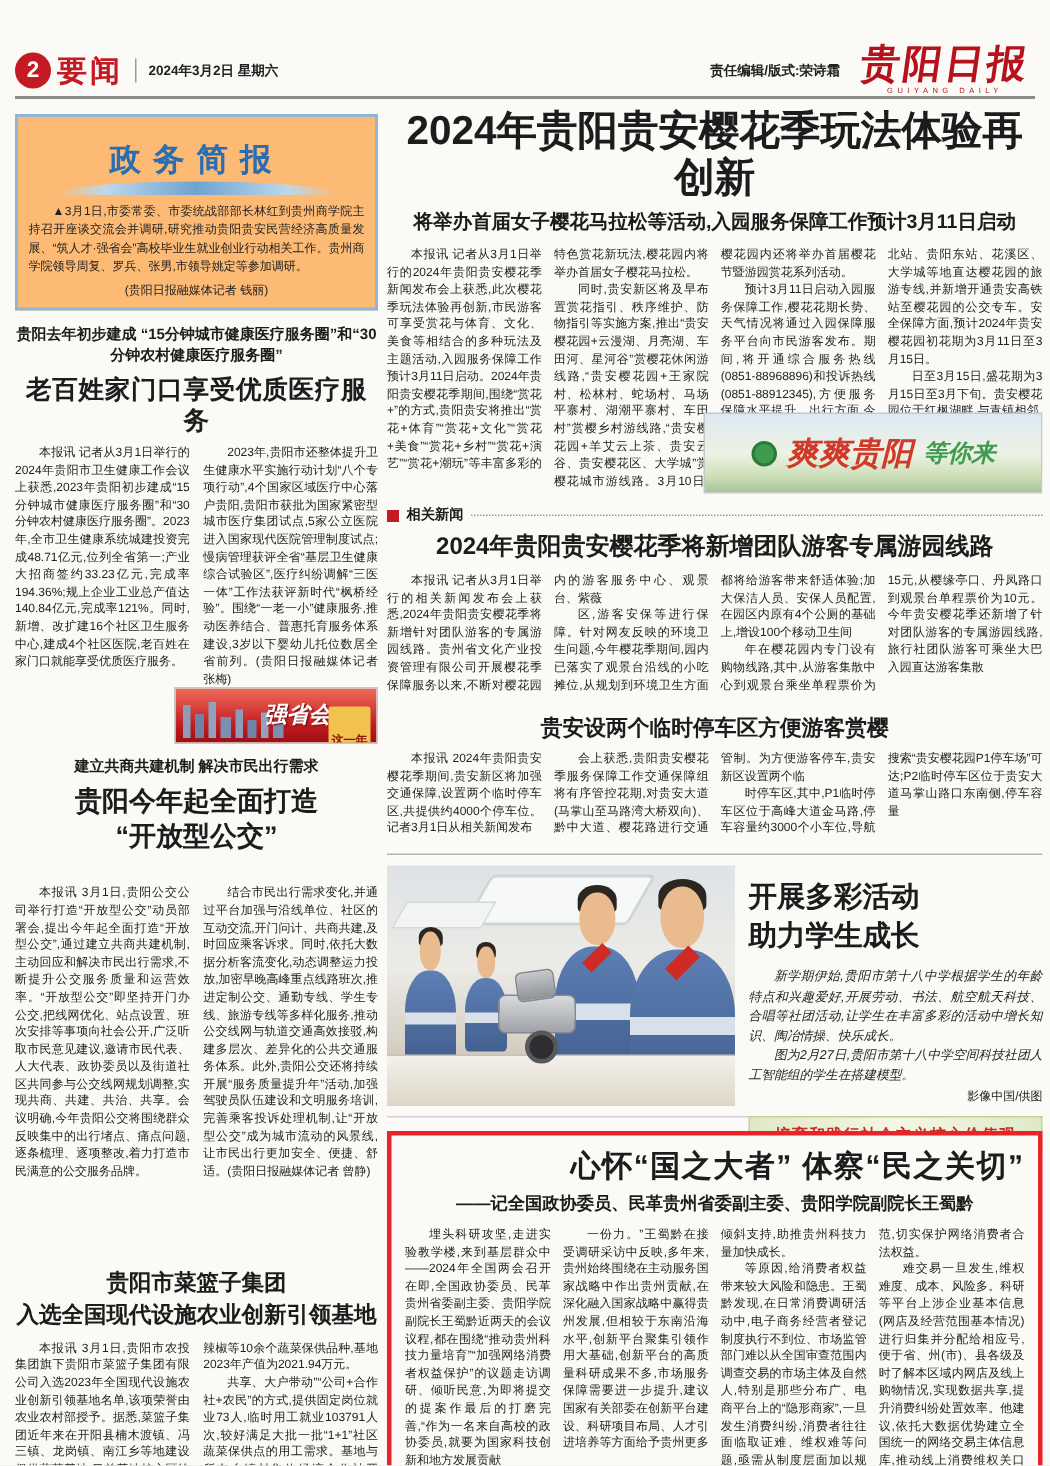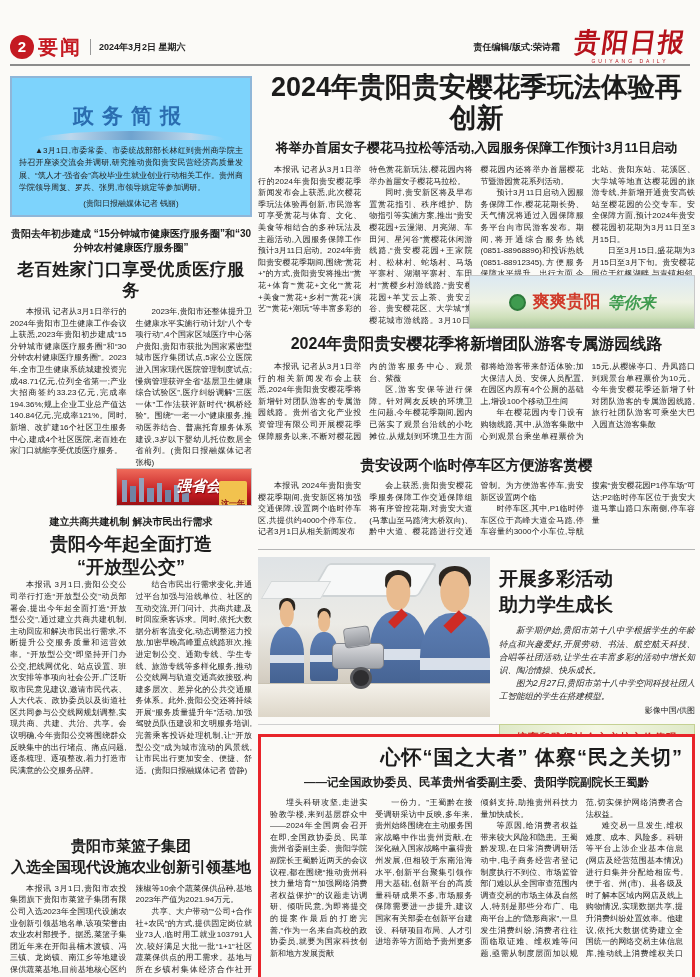--- a/index.html
+++ b/index.html
@@ -22,22 +22,22 @@
   .hdr-editor { font-size:9px; color:#222; font-weight:bold; margin-right:14px; }
   .masthead { text-align:center; margin-right:4px; }
   .masthead-name { font-family:"Liberation Serif", serif; font-weight:bold;
                    font-size:26px; color:#b5121b; transform:skewX(-8deg);
                    letter-spacing:2px; line-height:1; }
   .masthead-sub { font-size:5px; color:#b5121b; letter-spacing:3px; margin-top:2px; }
 
   
   .left-col { position:absolute; left:10px; top:76px; width:242px; }
 
-  .brief-box { border:2px solid #8fb6d8; padding:22px 7px 6px; margin-bottom:10px;
-               background:#7dd3fc; }
+  .brief-box { border:2px solid #8fb6d8; padding:12px 7px 6px; margin-bottom:10px;
+               background:#fdba74; }
   .brief-title { text-align:center; color:#2a6db0; font-size:21px; font-weight:900;
                  letter-spacing:8px; padding:2px 0 0; }
   .brief-wave { height:9px; margin:1px 18px 5px;
                 background:linear-gradient(90deg, transparent 0%, #bcd7ec 18%, #6fa3cf 50%, #bcd7ec 82%, transparent 100%);
                 border-radius:50%/100% 100% 0 0; }
   .brief-body { font-size:8px; line-height:1.55; text-align:justify; color:#222; }
   .brief-credit { font-size:8px; text-align:center; margin-top:3px; color:#222; }
 
   .kicker { font-size:10px; font-weight:bold; text-align:center; line-height:1.45;
             margin-bottom:3px; }
@@ -77,22 +77,22 @@
   .msub { font-size:13px; font-weight:bold; text-align:center; margin:5px 0 7px; }
   .mbody { position:relative; height:166px; column-count:4; column-gap:8px;
            font-size:8px; line-height:1.45; text-align:justify; overflow:hidden;
            color:#222; }
   .promo { position:absolute; right:0; bottom:1px; width:226px; height:54px;
            background:linear-gradient(180deg,#dce9f2 0%, #eef2e4 50%, #cddfb9 80%, #a9c49a 100%);
            border:1px solid #c8c8c8; display:flex; align-items:center;
            justify-content:center; gap:7px; }
   .promo-logo { width:17px; height:17px; border-radius:50%; background:#3f9b4f;
                 border:2px solid #2d7a3b; }
-  .promo-t1 { font-family:"Liberation Serif", serif; font-weight:900;
-              font-size:17px; color:#d03a2a; }
+  .promo-t1 { font-family:"Liberation Serif", serif; font-style:italic; font-weight:900;
+              font-size:21px; color:#d03a2a; }
   .promo-t2 { font-family:"Liberation Serif", serif; font-style:italic; font-weight:bold;
               font-size:16px; color:#3f9b4f; }
 
   .related-bar { display:flex; align-items:center; gap:5px; margin:7px 0 4px; }
   .related-sq { width:8px; height:8px; background:#c41a22; }
   .related-label { font-size:9.5px; font-weight:bold; }
   .related-dots { flex:1; border-top:1.5px dotted #9a9a9a; }
   .rh1 { font-size:16px; font-weight:900; text-align:center; margin:4px 0 6px; }
   .rbody1 { height:88px; }
   .rh2 { font-size:14.5px; font-weight:900; text-align:center; margin:7px 0 5px; }
@@ -193,21 +193,21 @@
       <div class="sq-banner">
         <div class="skyline"></div>
         <div class="sq-text">强省会</div>
         <div class="sq-sub">这一年</div>
       </div>
     </div>
 
     <div class="article">
       <div class="kicker">建立共商共建机制 解决市民出行需求</div>
       <div class="lhead2">贵阳今年起全面打造</div>
-      <div class="lhead2" style="margin-bottom:0;">“开放型公交”</div>
+      <div class="lhead2" style="margin-bottom:20px;">“开放型公交”</div>
       <div class="body2col art-b-body">
         <p class="ind">本报讯 3月1日,贵阳公交公司举行打造“开放型公交”动员部署会,提出今年起全面打造“开放型公交”,通过建立共商共建机制,主动回应和解决市民出行需求,不断提升公交服务质量和运营效率。“开放型公交”即坚持开门办公交,把线网优化、站点设置、班次安排等事项向社会公开,广泛听取市民意见建议,邀请市民代表、人大代表、政协委员以及街道社区共同参与公交线网规划调整,实现共商、共建、共治、共享。会议明确,今年贵阳公交将围绕群众反映集中的出行堵点、痛点问题,逐条梳理、逐项整改,着力打造市民满意的公交服务品牌。</p>
         <p class="ind">结合市民出行需求变化,并通过平台加强与沿线单位、社区的互动交流,开门问计、共商共建,及时回应乘客诉求。同时,依托大数据分析客流变化,动态调整运力投放,加密早晚高峰重点线路班次,推进定制公交、通勤专线、学生专线、旅游专线等多样化服务,推动公交线网与轨道交通高效接驳,构建多层次、差异化的公共交通服务体系。此外,贵阳公交还将持续开展“服务质量提升年”活动,加强驾驶员队伍建设和文明服务培训,完善乘客投诉处理机制,让“开放型公交”成为城市流动的风景线,让市民出行更加安全、便捷、舒适。(贵阳日报融媒体记者 曾静)</p>
       </div>
     </div>
 
     <div class="article">
       <div class="lhead3">贵阳市菜篮子集团</div>
       <div class="lhead3" style="margin-bottom:6px;">入选全国现代设施农业创新引领基地</div>
       <div class="body2col art-c-body">
@@ -227,20 +227,25 @@
       <p class="ind">同时,贵安新区将及早布置赏花指引、秩序维护、防物指引等实施方案,推出“贵安樱花园+云漫湖、月亮湖、车田河、星河谷”赏樱花休闲游线路,“贵安樱花园+王家院村、松林村、蛇场村、马场平寨村、湖潮平寨村、车田村”赏樱乡村游线路,“贵安樱花园+羊艾云上茶、贵安云谷、贵安樱花区、大学城”赏樱花城市游线路。3月10日,樱花园内还将举办首届樱花节暨游园赏花系列活动。</p>
       <p class="ind">预计3月11日启动入园服务保障工作,樱花花期长势、天气情况将通过入园保障服务平台向市民游客发布。期间,将开通综合服务热线(0851-88968896)和投诉热线(0851-88912345),方便服务保障水平提升。出行方面,今年市民游客可以通过导航系统搜索“贵安樱花园”抵达樱花园临时停车区。公共交通保障方面,今年春运开通从贵阳北站、贵阳东站、花溪区、大学城等地直达樱花园的旅游专线,并新增开通贵安高铁站至樱花园的公交专车。安全保障方面,预计2024年贵安樱花园初花期为3月11日至3月15日。</p>
       <p class="ind">日至3月15日,盛花期为3月15日至3月下旬。贵安樱花园位于红枫湖畔,与青镇相邻,占地面积3.4万余亩,有观景台、樱缘广场、樱樱园三个核心景区。临水高片片樱花园壮观秀丽,享有“贵州最佳樱花观赏区”的美誉。因贵安樱花园入驻红枫湖区域,采用线上基础设施、交通系统及服务采道,今年来一直以开放式、非景区化且面向民游客免费,官方观测和数据收集大范围展开,贵阳贵安多部门不断加大服务保障力度,确保文化产业投资管理有限公司范围内游客的服务体验等进行保障。(贵阳日报融媒体记者 谢孟航)</p>
       <div class="promo">
         <div class="promo-logo"></div>
         <span class="promo-t1">爽爽贵阳</span>
         <span class="promo-t2">等你来</span>
       </div>
     </div>
 
+    <div class="related-bar">
+      <div class="related-sq"></div>
+      <div class="related-label">相关新闻</div>
+      <div class="related-dots"></div>
+    </div>
 
     <div class="rh1">2024年贵阳贵安樱花季将新增团队游客专属游园线路</div>
     <div class="body4col rbody1">
       <p class="ind">本报讯 记者从3月1日举行的相关新闻发布会上获悉,2024年贵阳贵安樱花季将新增针对团队游客的专属游园线路。贵州省文化产业投资管理有限公司开展樱花季保障服务以来,不断对樱花园内的游客服务中心、观景台、紫薇</p>
       <p class="ind">区,游客安保等进行保障。针对网友反映的环境卫生问题,今年樱花季期间,园内已落实了观景台沿线的小吃摊位,从规划到环境卫生方面都将给游客带来舒适体验;加大保洁人员、安保人员配置,在园区内原有4个公厕的基础上,增设100个移动卫生间</p>
       <p class="ind">年在樱花园内专门设有购物线路,其中,从游客集散中心到观景台乘坐单程票价为15元,从樱缘亭口、丹凤路口到观景台单程票价为10元。今年贵安樱花季还新增了针对团队游客的专属游园线路,旅行社团队游客可乘坐大巴入园直达游客集散</p>
 
     </div>
 
     <div class="rh2">贵安设两个临时停车区方便游客赏樱</div>

